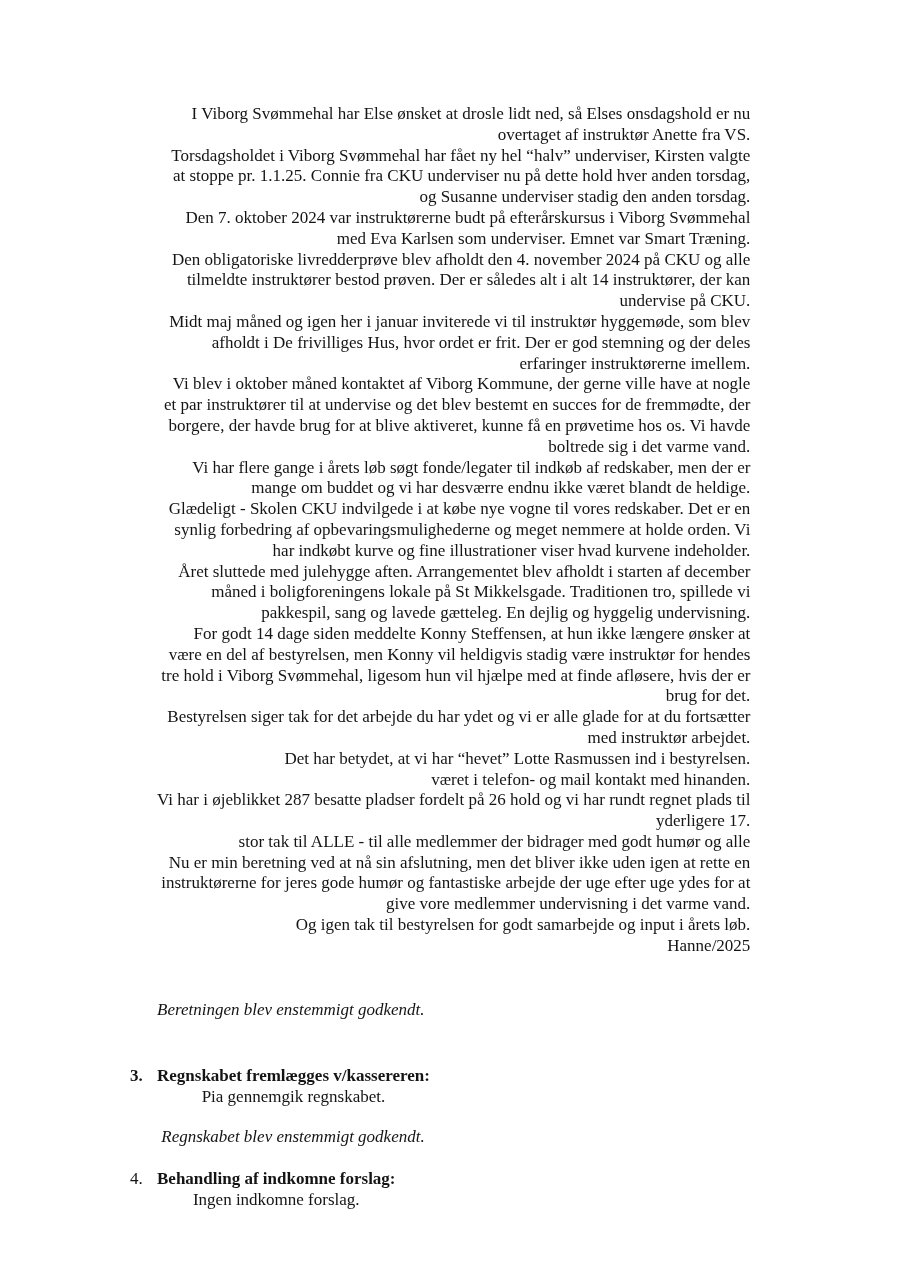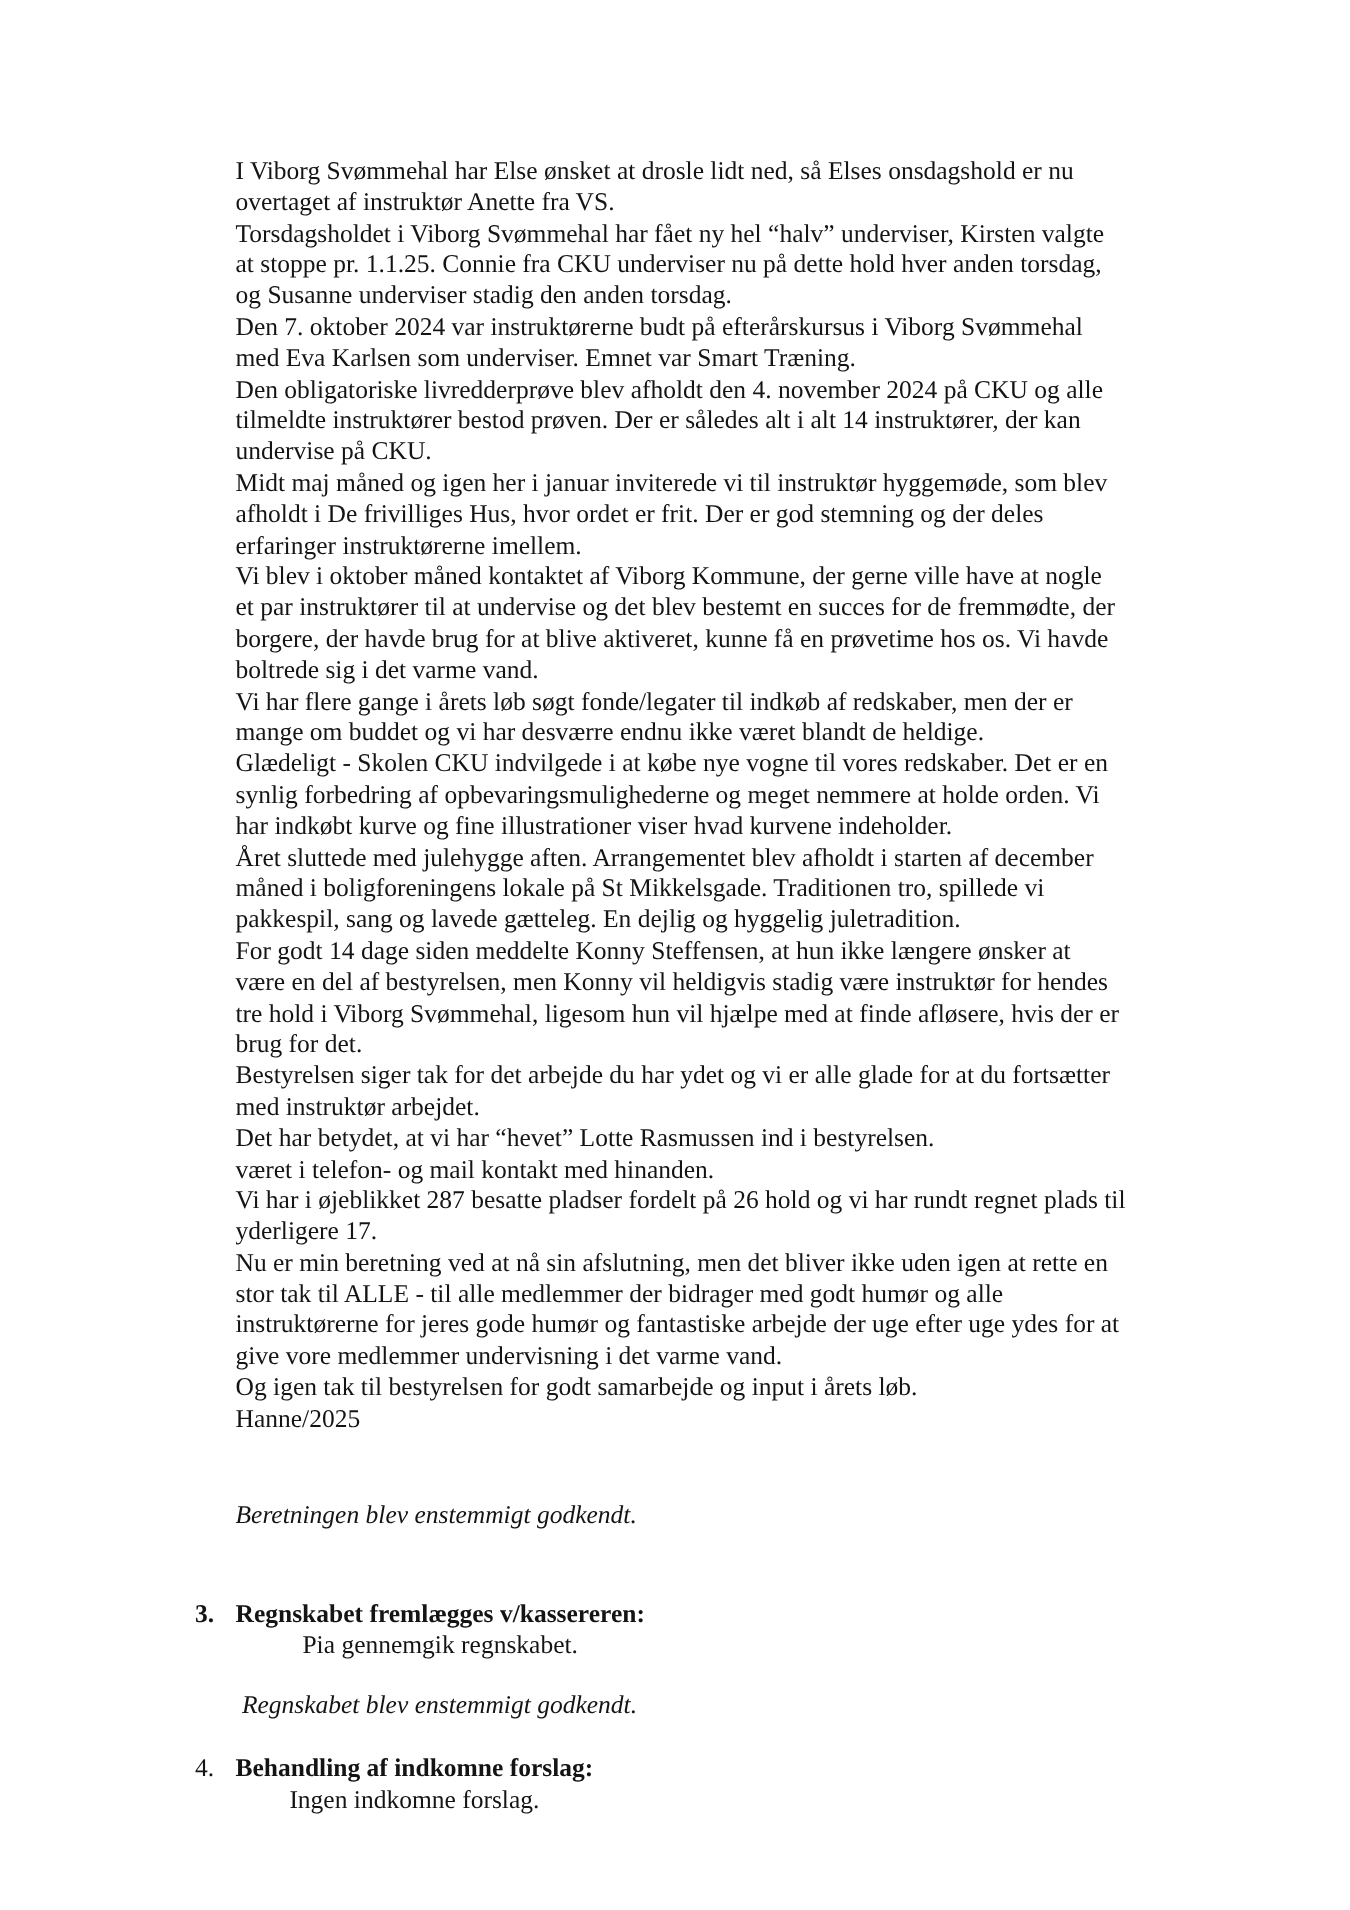--- a/index.html
+++ b/index.html
@@ -18,20 +18,21 @@
     line-height: 20.8px;
     color: #141414;
   }
   .report {
     position: absolute;
     left: 157px;
     top: 104px;
   }
   .line {
     white-space: pre; 
+    text-align: right;
   }
   .approval {
     position: absolute;
     left: 157px;
     white-space: pre;
     font-style: italic;
   }
   .approval-1 { top: 1000px; }
   .approval-2 { top: 1127px; }
   .agenda-item {
@@ -79,33 +80,33 @@
       <div class="line">et par instruktører til at undervise og det blev bestemt en succes for de fremmødte, der</div>
       <div class="line">borgere, der havde brug for at blive aktiveret, kunne få en prøvetime hos os. Vi havde</div>
       <div class="line">boltrede sig i det varme vand.</div>
       <div class="line">Vi har flere gange i årets løb søgt fonde/legater til indkøb af redskaber, men der er</div>
       <div class="line">mange om buddet og vi har desværre endnu ikke været blandt de heldige.</div>
       <div class="line">Glædeligt - Skolen CKU indvilgede i at købe nye vogne til vores redskaber. Det er en</div>
       <div class="line">synlig forbedring af opbevaringsmulighederne og meget nemmere at holde orden. Vi</div>
       <div class="line">har indkøbt kurve og fine illustrationer viser hvad kurvene indeholder.</div>
       <div class="line">Året sluttede med julehygge aften. Arrangementet blev afholdt i starten af december</div>
       <div class="line">måned i boligforeningens lokale på St Mikkelsgade. Traditionen tro, spillede vi</div>
-      <div class="line">pakkespil, sang og lavede gætteleg. En dejlig og hyggelig juletradition.</div>
+      <div class="line">pakkespil, sang og lavede gætteleg. En dejlig og hyggelig undervisning.</div>
       <div class="line">For godt 14 dage siden meddelte Konny Steffensen, at hun ikke længere ønsker at</div>
       <div class="line">være en del af bestyrelsen, men Konny vil heldigvis stadig være instruktør for hendes</div>
       <div class="line">tre hold i Viborg Svømmehal, ligesom hun vil hjælpe med at finde afløsere, hvis der er</div>
       <div class="line">brug for det.</div>
       <div class="line">Bestyrelsen siger tak for det arbejde du har ydet og vi er alle glade for at du fortsætter</div>
       <div class="line">med instruktør arbejdet.</div>
       <div class="line">Det har betydet, at vi har “hevet” Lotte Rasmussen ind i bestyrelsen.</div>
       <div class="line">været i telefon- og mail kontakt med hinanden.</div>
       <div class="line">Vi har i øjeblikket 287 besatte pladser fordelt på 26 hold og vi har rundt regnet plads til</div>
       <div class="line">yderligere 17.</div>
+      <div class="line">stor tak til ALLE - til alle medlemmer der bidrager med godt humør og alle</div>
       <div class="line">Nu er min beretning ved at nå sin afslutning, men det bliver ikke uden igen at rette en</div>
-      <div class="line">stor tak til ALLE - til alle medlemmer der bidrager med godt humør og alle</div>
       <div class="line">instruktørerne for jeres gode humør og fantastiske arbejde der uge efter uge ydes for at</div>
       <div class="line">give vore medlemmer undervisning i det varme vand.</div>
       <div class="line">Og igen tak til bestyrelsen for godt samarbejde og input i årets løb.</div>
       <div class="line">Hanne/2025</div>
     </div>
 
   <div class="approval approval-1">Beretningen blev enstemmigt godkendt.</div>
 
   <div class="agenda-item item-3">
     <div class="agenda-num bold">3.</div>

